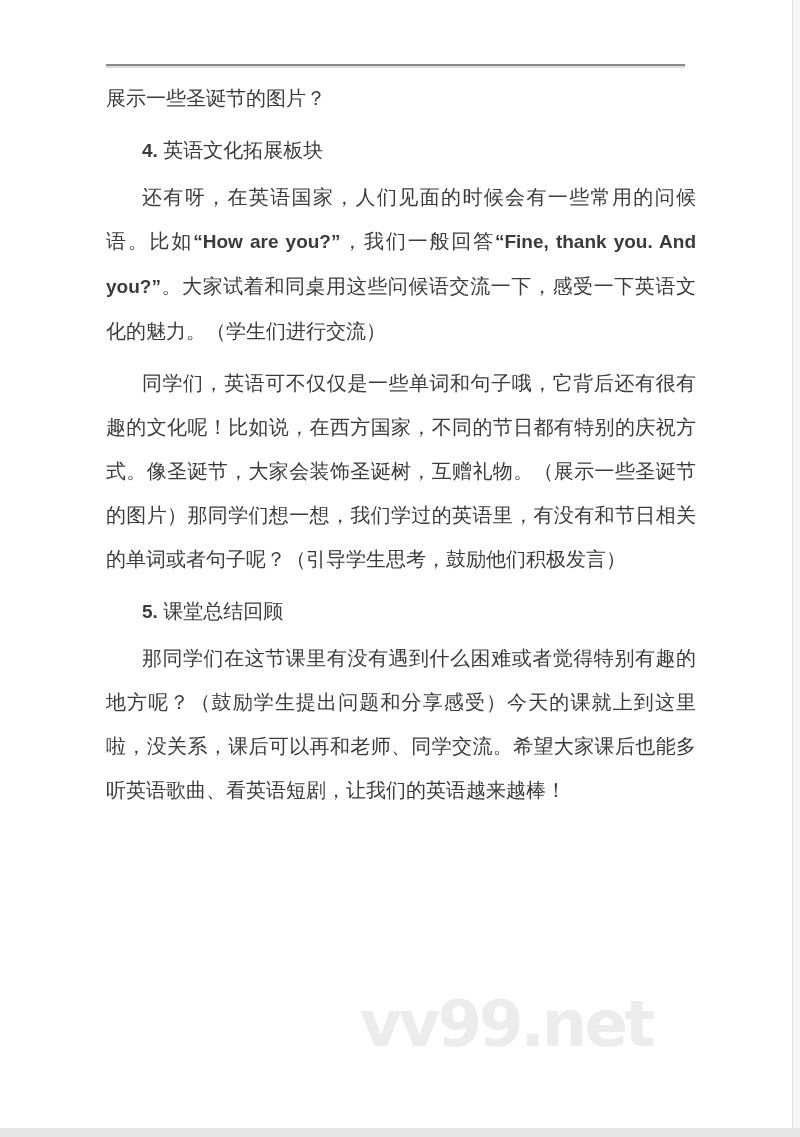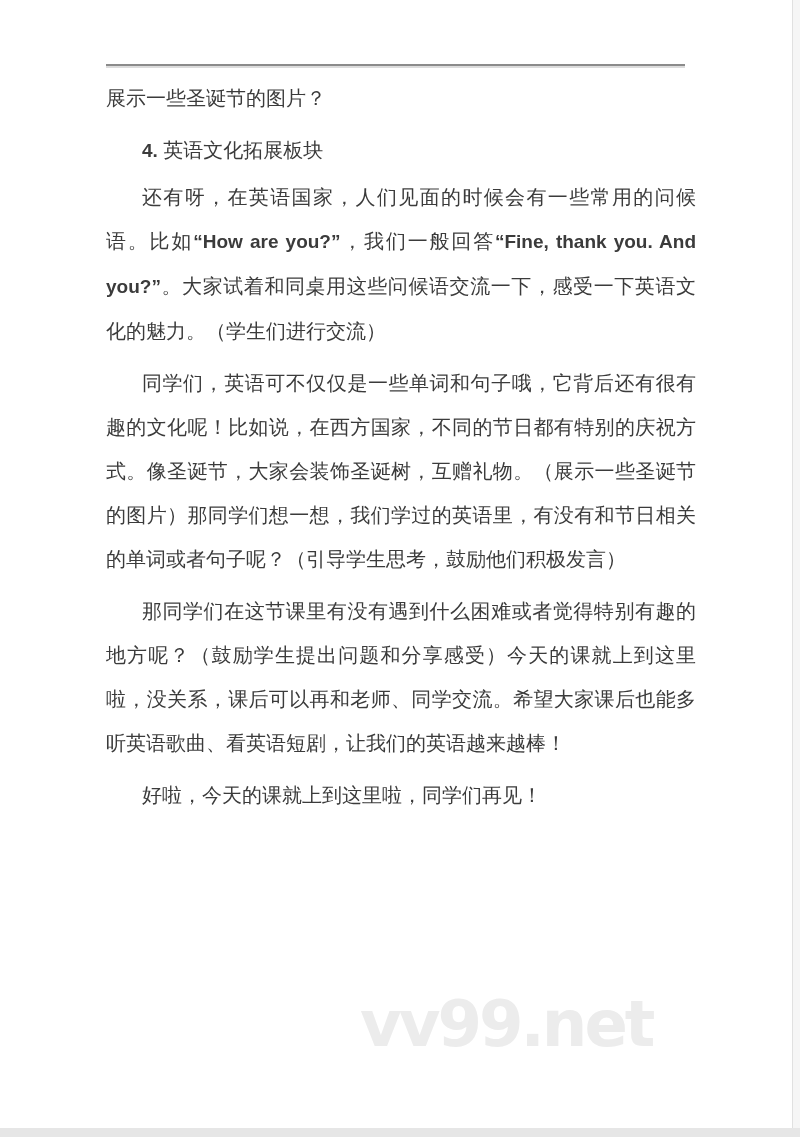--- a/index.html
+++ b/index.html
@@ -70,19 +70,19 @@
 </head>
 <body style="--text: #3b3b3b; --rule: #8b8b8b; --rule-shadow: #dcdcdc; --watermark: #ececec; --page-edge: #e1e1e1; --bottom-band: #e6e6e6;">
 
 <div class="page">
   <div class="header-rule"></div>
   <div class="content" id="doc-body">
       <p class="plain"><span>展示一些圣诞节的图片？</span></p>
       <p class="heading"><span class="en">4. </span><span>英语文化拓展板块</span></p>
       <p class="indent"><span>还有呀，在英语国家，人们见面的时候会有一些常用的问候语。比如</span><span class="en">“How are you?”</span><span>，我们一般回答</span><span class="en">“Fine, thank you. And you?”</span><span>。大家试着和同桌用这些问候语交流一下，感受一下英语文化的魅力。（学生们进行交流）</span></p>
       <p class="indent"><span>同学们，英语可不仅仅是一些单词和句子哦，它背后还有很有趣的文化呢！比如说，在西方国家，不同的节日都有特别的庆祝方式。像圣诞节，大家会装饰圣诞树，互赠礼物。（展示一些圣诞节的图片）那同学们想一想，我们学过的英语里，有没有和节日相关的单词或者句子呢？（引导学生思考，鼓励他们积极发言）</span></p>
+      <p class="heading"><span class="en">5. </span><span>课堂总结回顾</span></p>
       <p class="indent"><span>那同学们在这节课里有没有遇到什么困难或者觉得特别有趣的地方呢？（鼓励学生提出问题和分享感受）今天的课就上到这里啦，没关系，课后可以再和老师、同学交流。希望大家课后也能多听英语歌曲、看英语短剧，让我们的英语越来越棒！</span></p>
-      <p class="indent"><span>好啦，今天的课就上到这里啦，同学们再见！</span></p>
     </div>
   <div class="watermark">vv99.net</div>
   <div class="right-edge"></div>
   <div class="bottom-band"></div>
 </div>
 
 </body></html>

